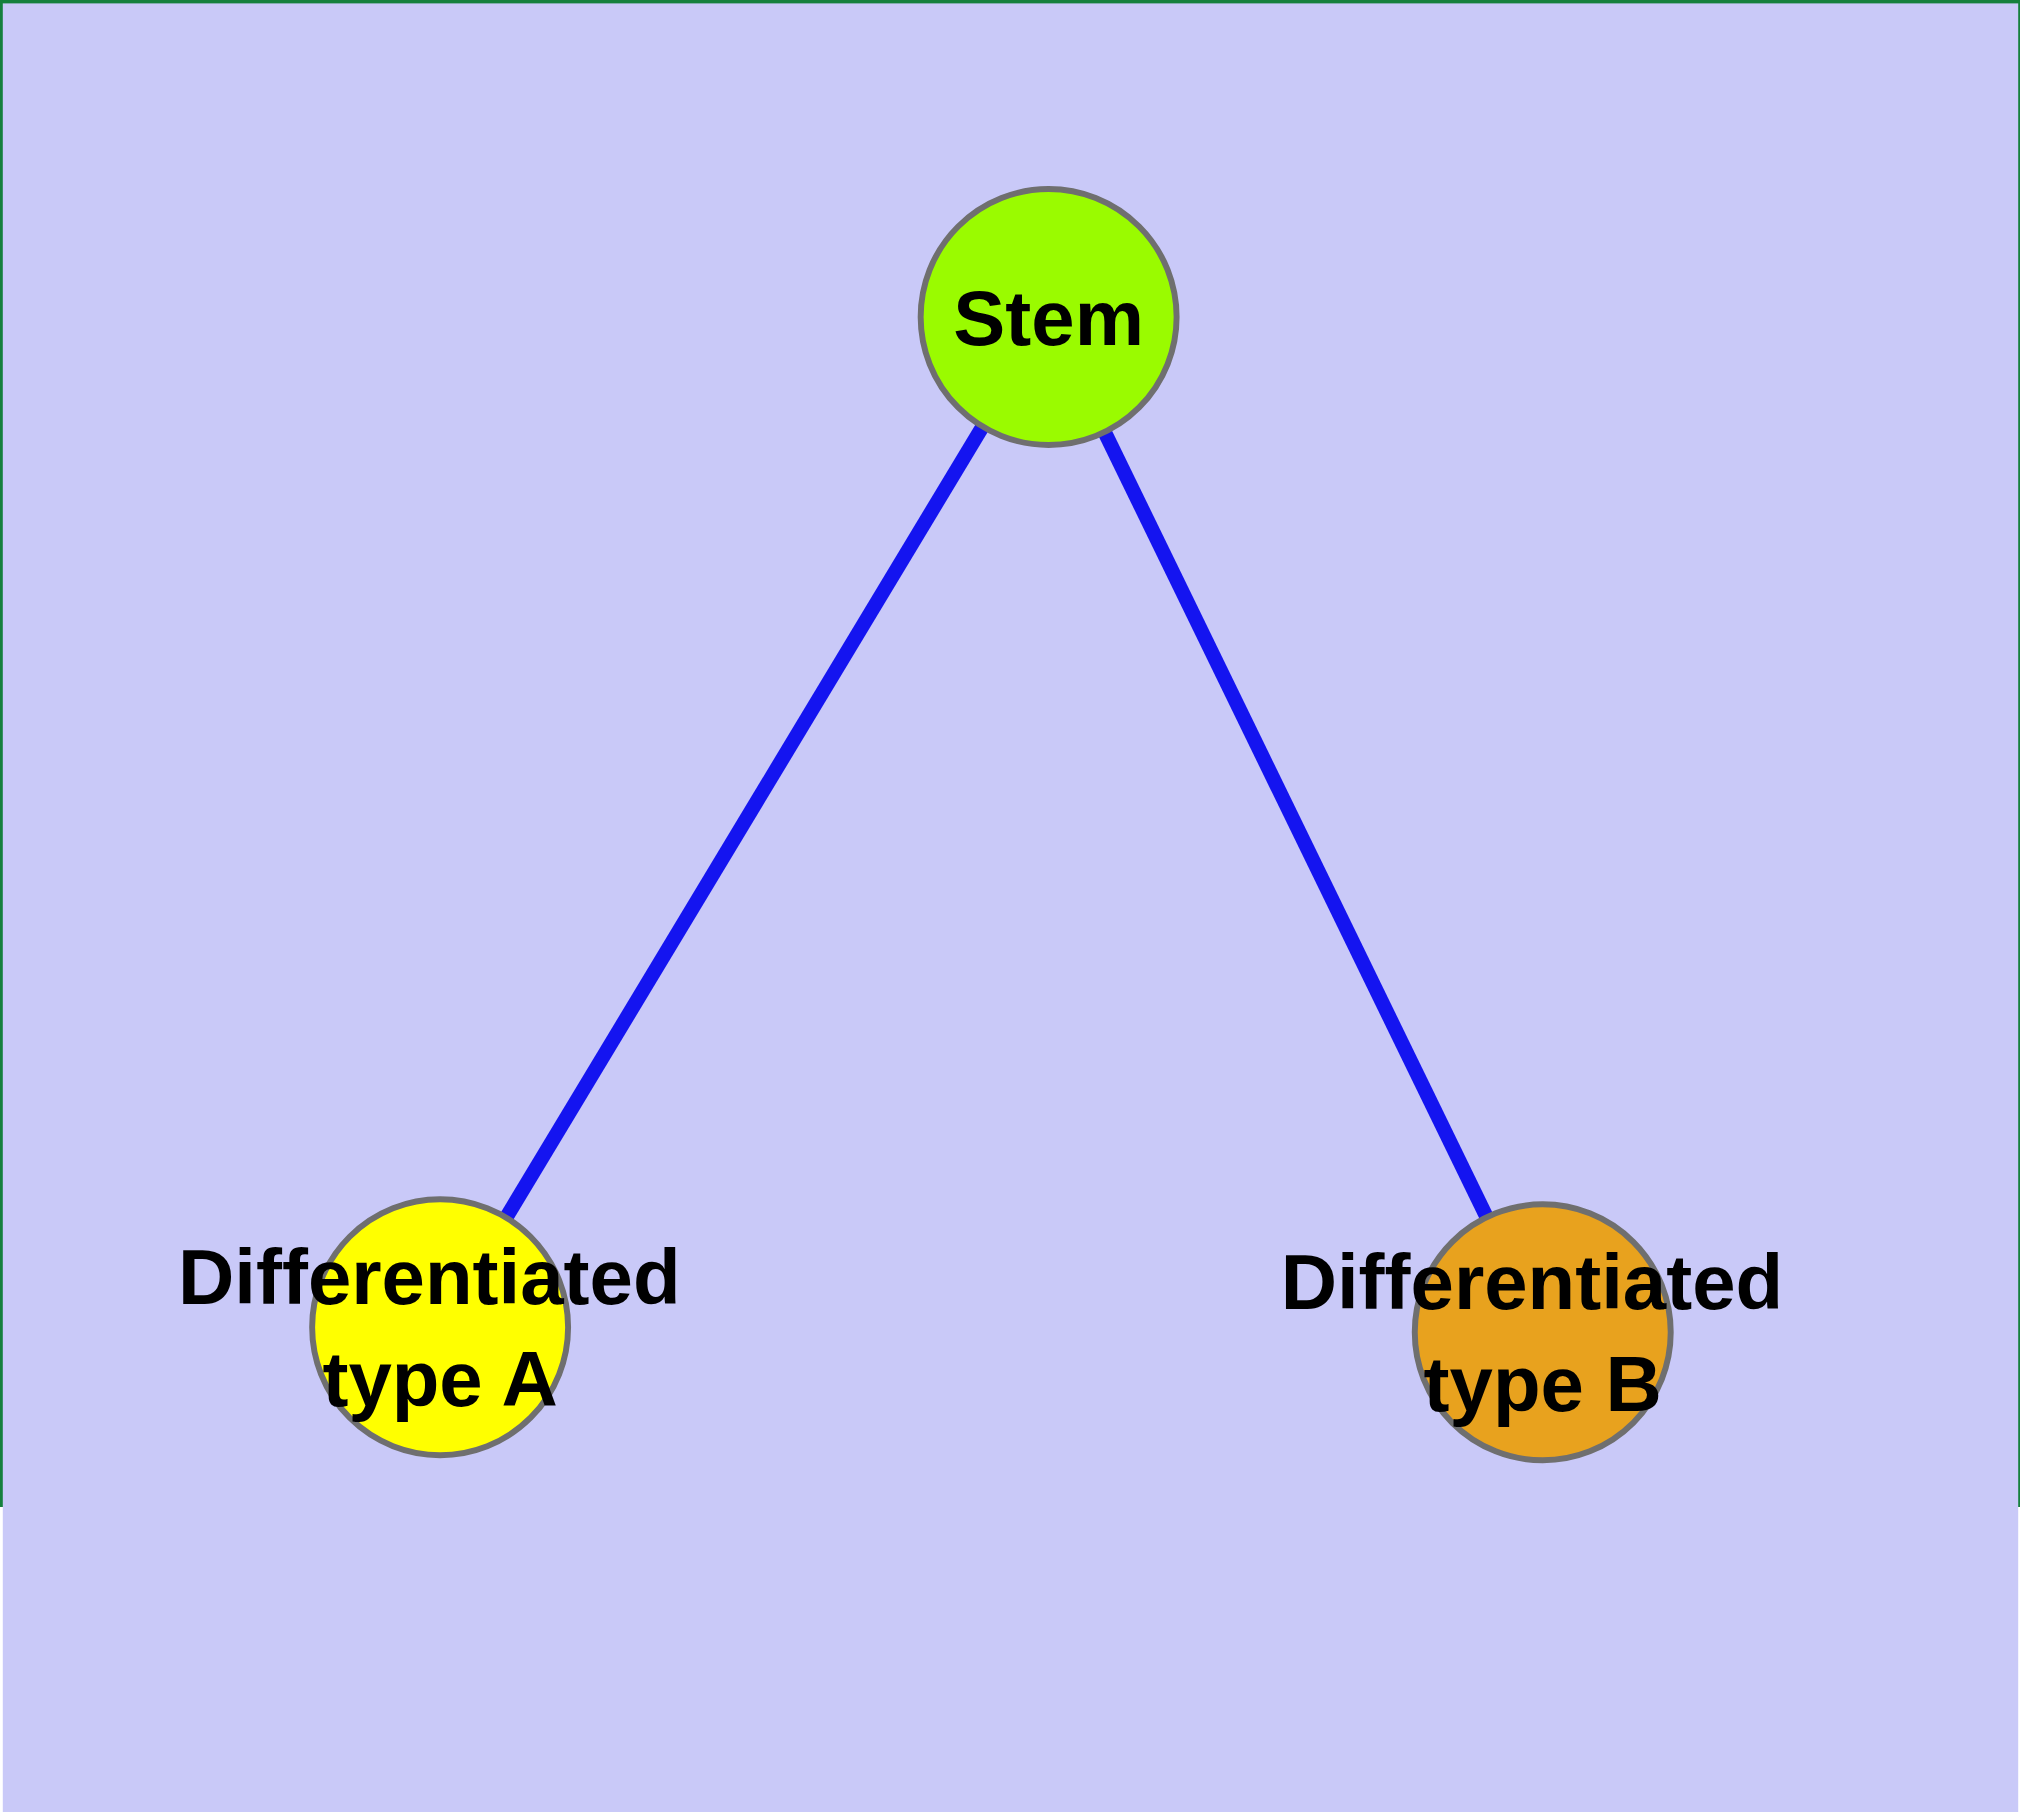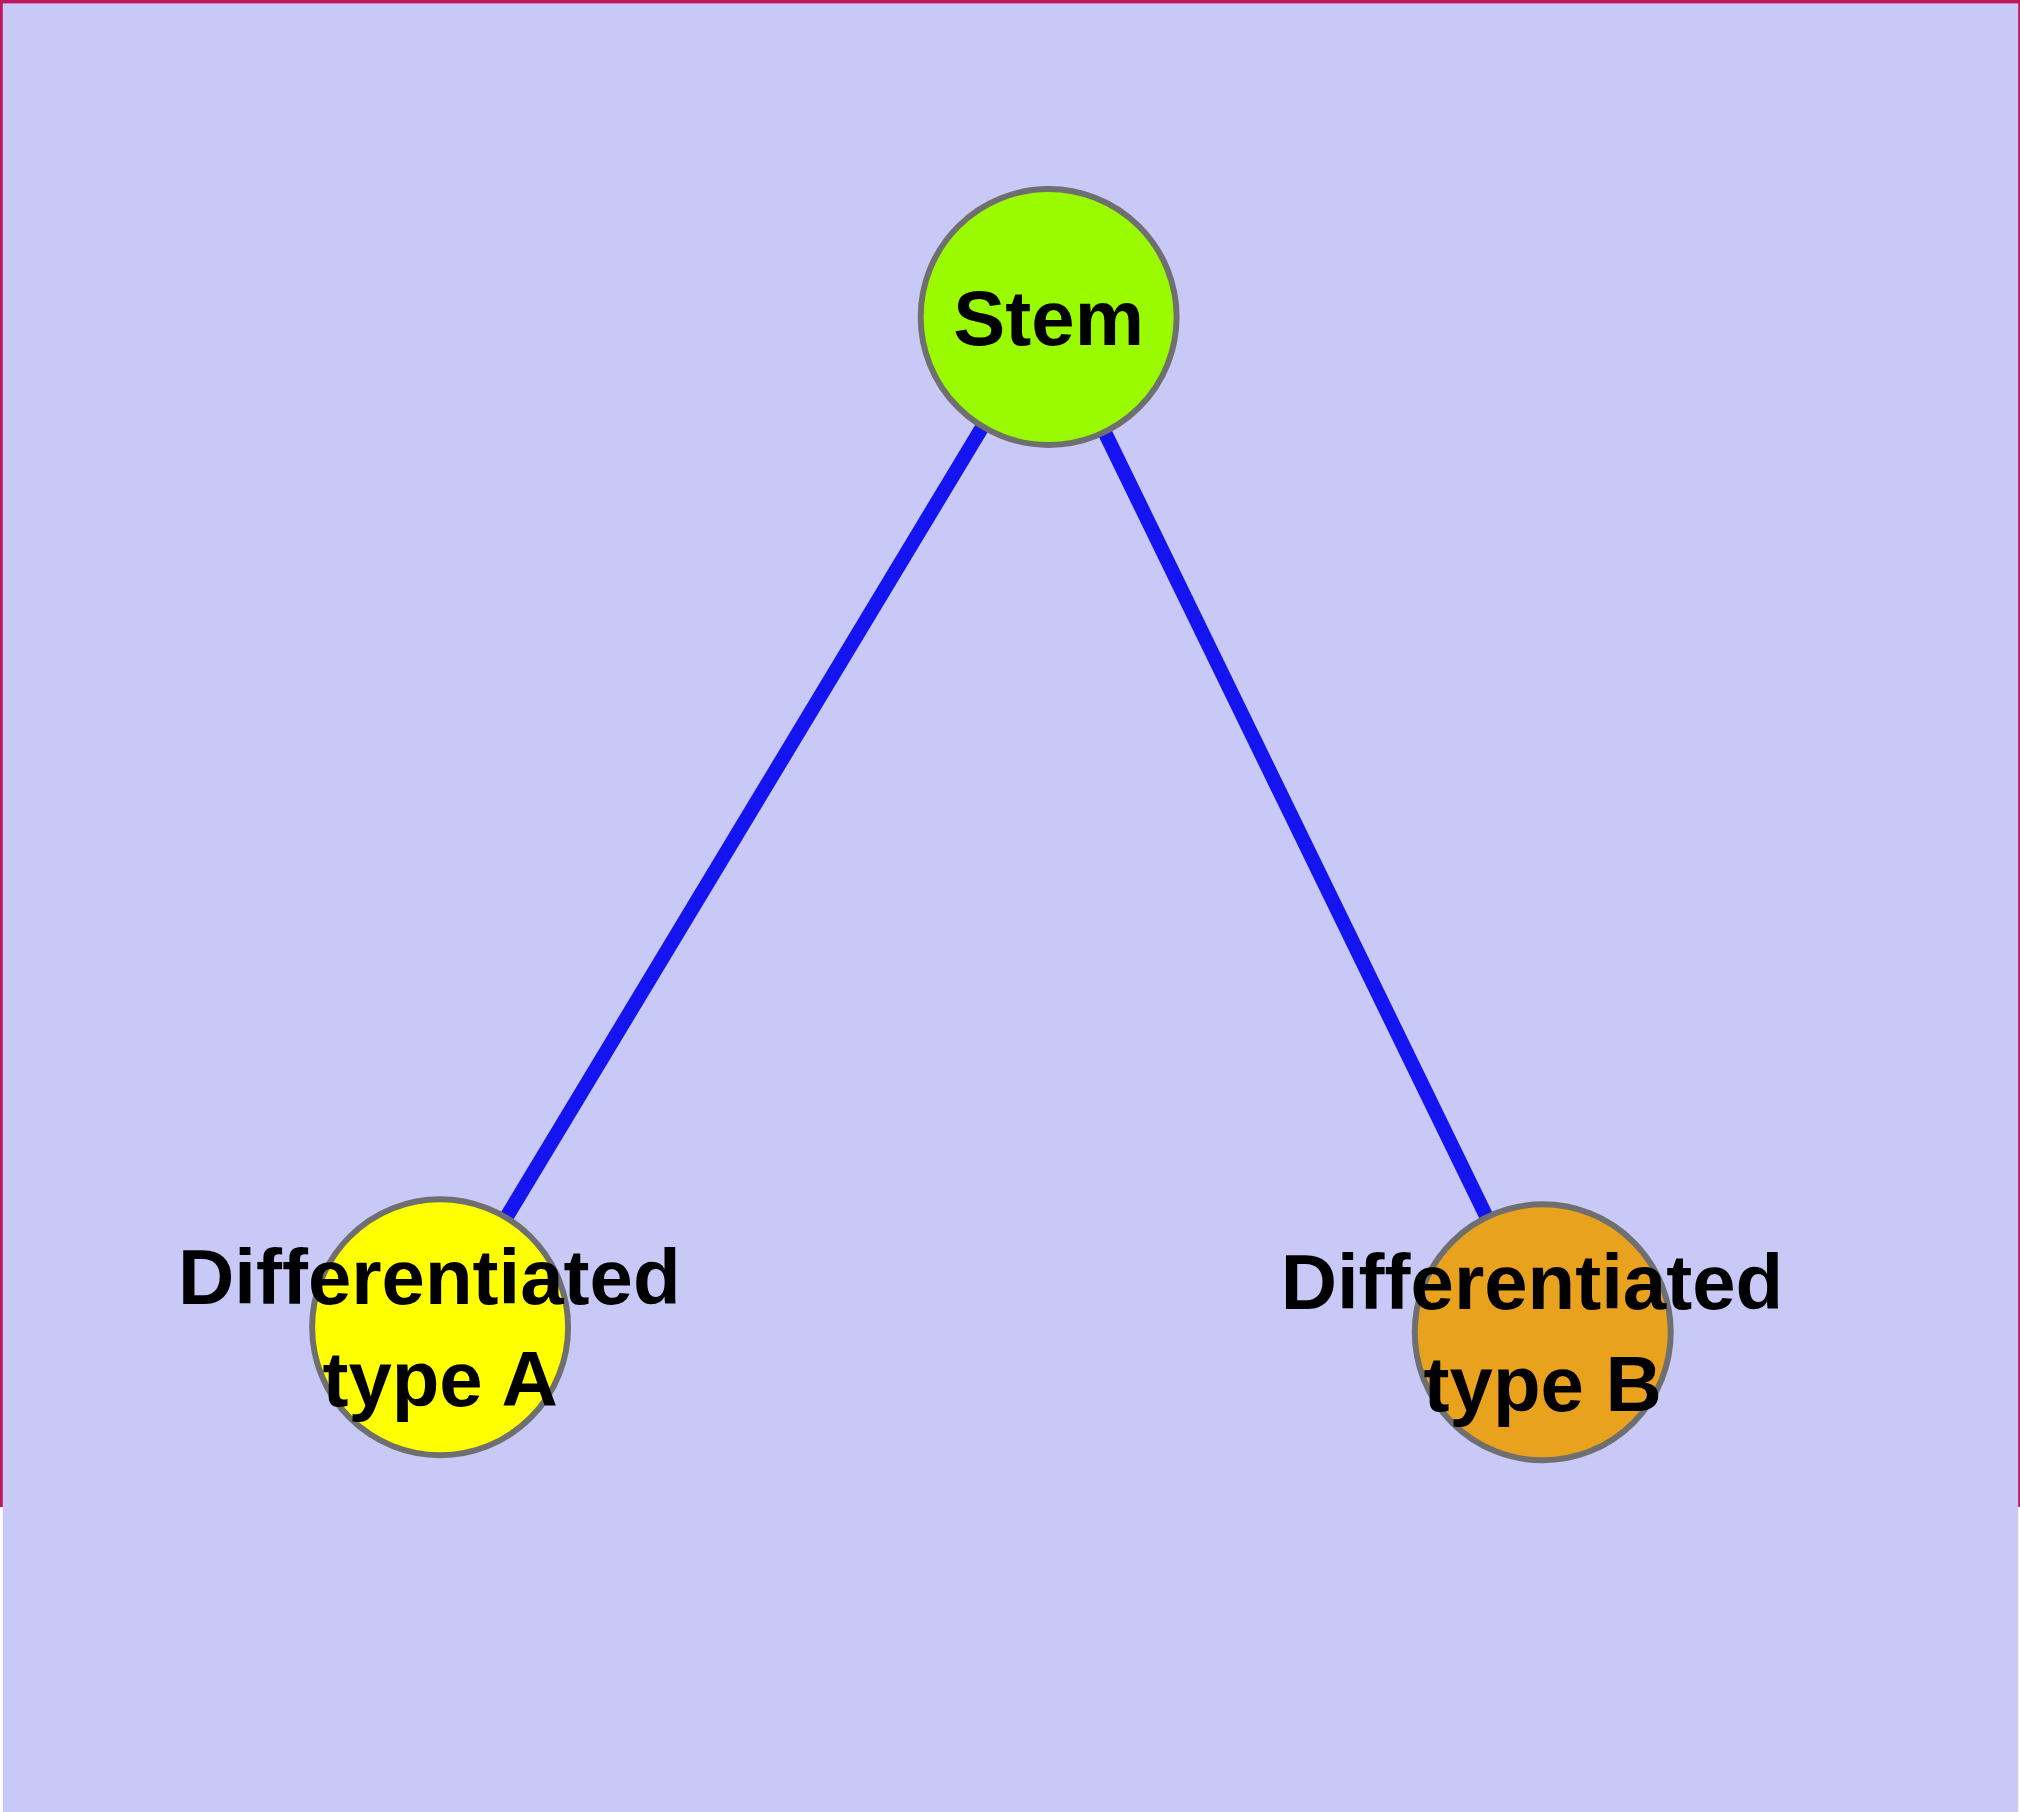--- a/index.html
+++ b/index.html
@@ -8,21 +8,21 @@
     background: #ffffff;
     width: 2021px;
     height: 1812px;
     overflow: hidden;
     font-family: "Liberation Sans", "DejaVu Sans", sans-serif;
   }
   .stage {
     position: relative;
     width: 2021px;
     height: 1507px;
-    background: #be185d;
+    background: #15803d;
   }
   svg.diagram {
     position: absolute;
     left: 0;
     top: 0;
     display: block;
   }
   .edge {
     stroke-width: 17px;
     stroke-linecap: butt;

